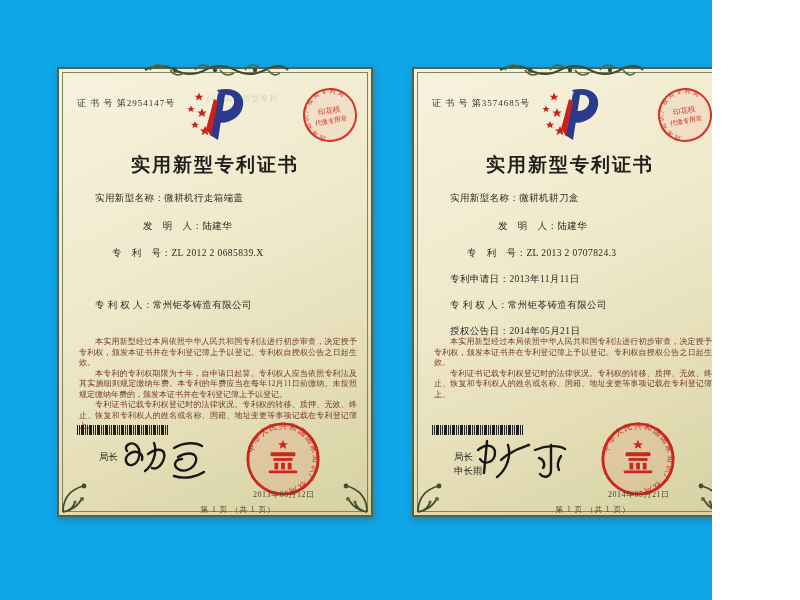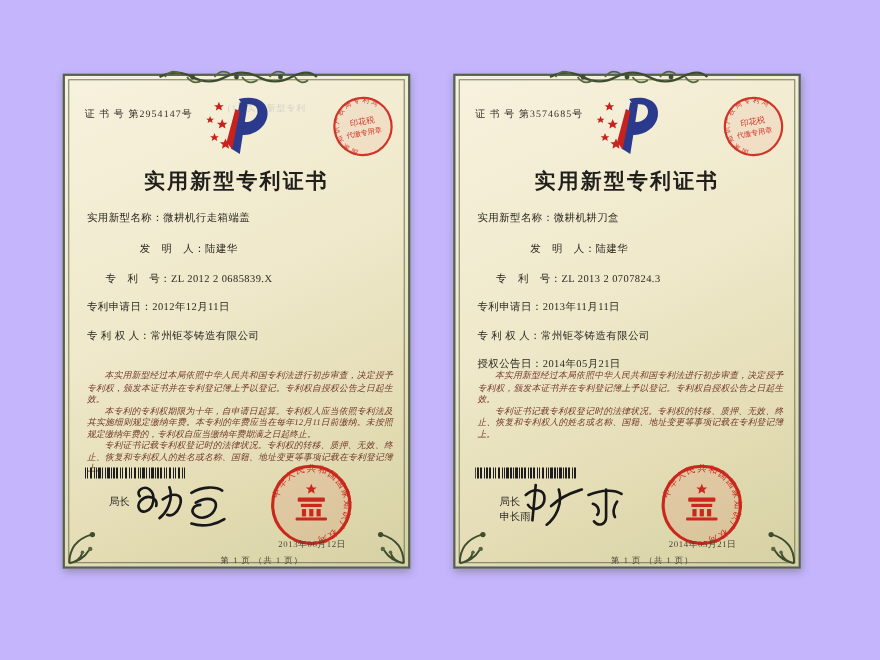--- a/index.html
+++ b/index.html
@@ -1,17 +1,17 @@
 <!DOCTYPE html>
 <html><head>
 <meta charset="utf-8">
 <style>
   * { margin:0; padding:0; box-sizing:border-box; }
   body { font-family:"Liberation Serif","DejaVu Serif",serif; }
-  .page { position:relative; width:800px; height:600px; background:#c4b5fd; overflow:hidden; }
+  .page { position:relative; width:712px; height:600px; background:#0ea5e9; overflow:hidden; }
 
   .cert {
     position:absolute; top:67px; width:316px; height:450px;
     background:linear-gradient(155deg,#f7f2de 0%,#efe8ca 45%,#e3dcb4 75%,#d6d1a3 100%);
     border:2px solid #55624a;
     box-shadow:1px 3px 7px rgba(70,70,45,.35);
   }
   .cert.left { left:57px; }
   .cert.right { left:412px; }
   .inner-frame { position:absolute; inset:3px; border:1px solid #7c8460; pointer-events:none; }
@@ -23,26 +23,26 @@
 
   .cert-no { position:absolute; top:28px; left:18px; font-size:9px; color:#332f28; letter-spacing:1px; }
   .ghost-text { position:absolute; top:24px; left:148px; font-size:8px; color:#8d93a8; opacity:.30; letter-spacing:1px; }
 
   .logo { position:absolute; top:15px; left:126px; }
   .stamp { position:absolute; top:17px; right:12px; transform:rotate(-10deg); }
 
   .cert-title { position:absolute; top:83px; left:0; right:0; text-align:center;
     font-size:19px; font-weight:bold; letter-spacing:2px; color:#211f1b; }
 
-  .field { position:absolute; left:20px; right:14px; font-size:9.5px; color:#2b2822; letter-spacing:.4px; white-space:nowrap; }
+  .field { position:absolute; left:36px; right:14px; font-size:9.5px; color:#2b2822; letter-spacing:.4px; white-space:nowrap; }
   .f0{top:123px;} .f1{top:151px;margin-left:48px;} .f2{top:178px;margin-left:17px;} .f3{top:204px;} .f4{top:230px;} .f5{top:256px;}
 
   .body-text { position:absolute; top:268px; left:20px; width:278px; font-size:8px;
     line-height:1.32; color:#74392a; text-align:justify; }
-  .body-text p { text-indent:2em; margin:0;font-style:italic; }
+  .body-text p { text-indent:2em; margin:0; }
 
   .barcode { position:absolute; top:356px; left:18px; width:92px; height:10px;
     background:repeating-linear-gradient(90deg,#1e1e1e 0 1px,transparent 1px 2px,#1e1e1e 2px 3.2px,transparent 3.2px 4.4px,#1e1e1e 4.4px 6.6px,transparent 6.6px 8px); }
 
   .director-block { position:absolute; top:381px; left:40px; font-size:9.5px; color:#2b2822; line-height:14px; }
   .signature { position:absolute; top:366px; left:58px; }
 
   .seal { position:absolute; top:352px; left:186px; }
   .seal-date { position:absolute; top:420px; left:194px; font-size:8px; color:#4d4034; letter-spacing:.5px; }
 
@@ -107,26 +107,25 @@
       <text font-size="6" fill="#d23428" letter-spacing="2"><textPath href="#ringL" startOffset="8">国家知识产权局专利局</textPath></text>
       <text x="29" y="27" font-size="7.5" fill="#d23428" text-anchor="middle">印花税</text>
       <text x="29" y="37" font-size="6.5" fill="#d23428" text-anchor="middle">代缴专用章</text>
     </svg>
 
     <div class="cert-title">实用新型专利证书</div>
 
     <div class="field f0"><span>实用新型名称：</span><span>微耕机行走箱端盖</span></div>
     <div class="field f1"><span>发　明　人：</span><span>陆建华</span></div>
     <div class="field f2"><span>专　利　号：</span><span>ZL 2012 2 0685839.X</span></div>
-    <div class="field f3"><span>专利申请日：</span><span>2012年12月11日</span></div>
     <div class="field f4"><span>专 利 权 人：</span><span>常州钜苓铸造有限公司</span></div>
 
     <div class="body-text">
       <p>本实用新型经过本局依照中华人民共和国专利法进行初步审查，决定授予专利权，颁发本证书并在专利登记簿上予以登记。专利权自授权公告之日起生效。</p>
-      <p>本专利的专利权期限为十年，自申请日起算。专利权人应当依照专利法及其实施细则规定缴纳年费。本专利的年费应当在每年12月11日前缴纳。未按照规定缴纳年费的，专利权自应当缴纳年费期满之日起终止。</p>
+      <p>本专利的专利权期限为十年，自申请日起算。专利权人应当依照专利法及其实施细则规定缴纳年费。本专利的年费应当在每年12月11日前缴纳。未按照规定缴纳年费的，颁发本证书并在专利登记簿上予以登记。</p>
       <p>专利证书记载专利权登记时的法律状况。专利权的转移、质押、无效、终止、恢复和专利权人的姓名或名称、国籍、地址变更等事项记载在专利登记簿上。</p>
     </div>
 
     <div class="barcode"></div>
 
     <div class="director-block">
       <div>局长</div>
     </div>
 
     <svg class="signature" width="100" height="46" viewBox="0 0 100 46" title="田力普">

